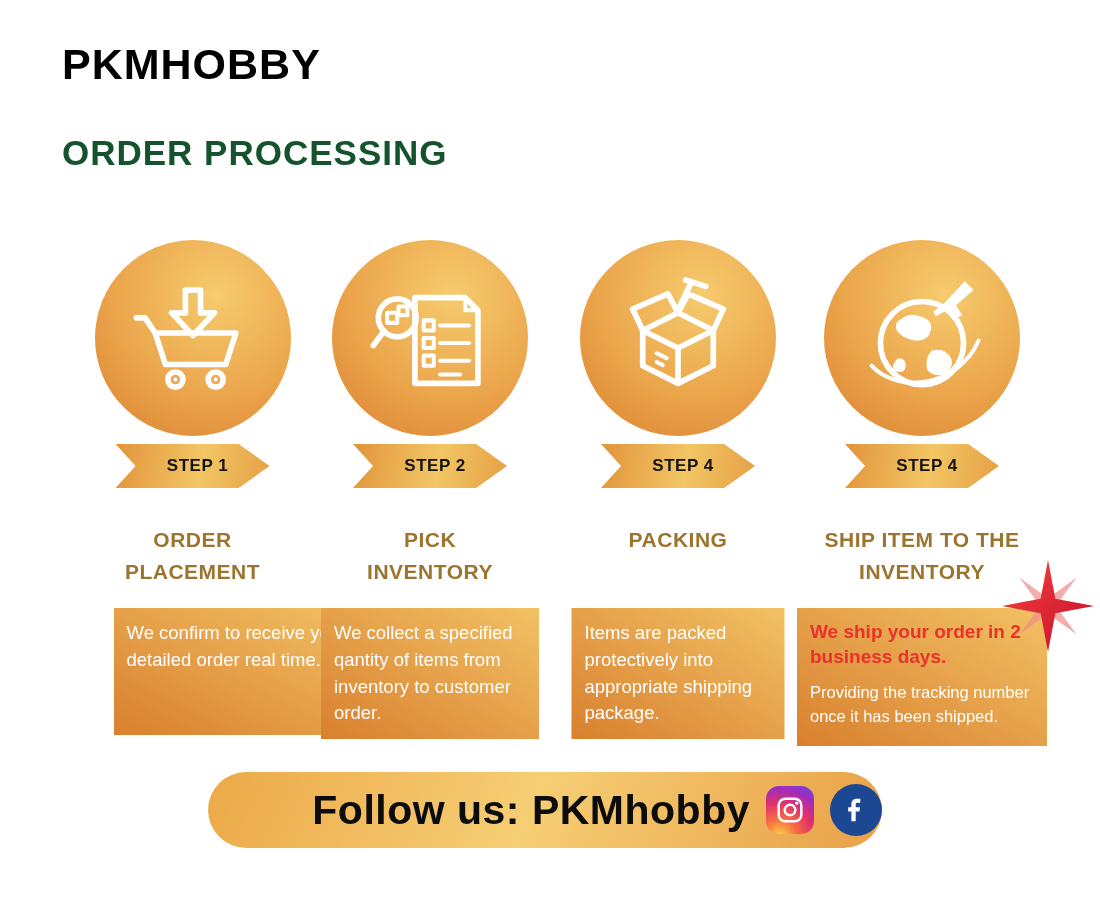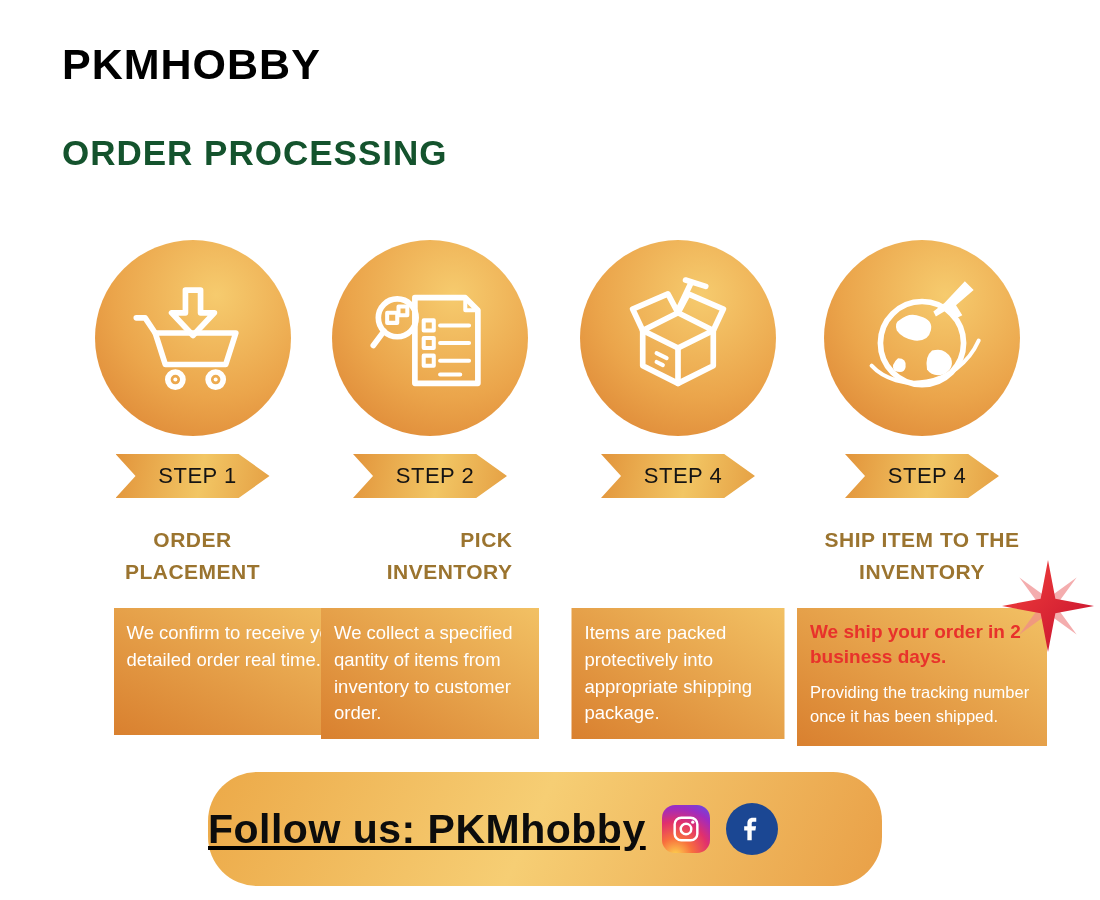--- a/index.html
+++ b/index.html
@@ -17,49 +17,49 @@
   .col2 { left:307px; width:246px; }
   .col3 { left:555px; width:246px; }
   .col4 { left:790px; width:264px; }
 
   .circle { position:absolute; top:0; left:50%; transform:translateX(-50%);
             width:196px; height:196px; border-radius:50%;
             background: radial-gradient(circle at 62% 28%, #F6CB6E 0%, #EBA54B 55%, #DA7F30 100%);
             display:flex; align-items:center; justify-content:center; }
   .circle svg { width:126px; height:126px; display:block; }
 
-  .badge { position:absolute; top:214px; left:50%; transform:translateX(-50%);
+  .badge { position:absolute; top:204px; left:50%; transform:translateX(-50%);
            width:154px; height:44px;
            background:linear-gradient(100deg,#E2943B 0%,#F2C664 55%,#E5A044 100%);
            clip-path:polygon(0 0, 80% 0, 100% 50%, 80% 100%, 0 100%, 13% 50%);
            display:flex; align-items:center; justify-content:center;
-           font-weight:400; font-size:22px; color:#141414; letter-spacing:.5px;
+           font-weight:700; font-size:17px; color:#141414; letter-spacing:.5px;
            padding-left:10px; }
 
   .step-title { position:absolute; top:284px; left:50%; transform:translateX(-50%);
                 text-align:center; font-weight:700; font-size:21px; color:#9B742F;
                 line-height:1.5; letter-spacing:.5px; }
-  .t1 { width:175px;text-align:center; } .t2 { width:165px;text-align:right; } .t3 { width:220px; } .t4 { width:205px; }
+  .t1 { width:175px;text-align:center; } .t2 { width:165px; } .t3 { width:220px; } .t4 { width:205px; }
 
   .desc { position:absolute; top:368px; left:50%; transform:translateX(-50%);
           background:linear-gradient(to top right, #D9802F 0%, #F2C164 100%);
           color:#ffffff; font-size:18.5px; line-height:1.45; padding:12px 13px; }
   .d1 { width:254px; min-height:127px;margin-left:48px; }
   .d2 { width:218px; min-height:126px; }
   .d3 { width:213px; min-height:127px; }
   .d4 { width:250px; min-height:138px; font-size:16.5px; }
   .d4 .hl { display:block; color:#E8322B; font-weight:800; font-size:19px; line-height:1.3;
             margin-bottom:12px; }
 
   .sparkle { position:absolute; left:1002px; top:560px; width:92px; height:92px; }
 
-  .follow { position:absolute; left:208px; top:772px; width:674px; height:114px;
+  .follow { position:absolute; left:208px; top:772px; width:674px; height:76px;
             border-radius:49px;
             background:linear-gradient(115deg,#ECA948 0%,#F6CE74 48%,#E9A047 100%);
-            display:flex; align-items:center; justify-content:flex-start; gap:16px;text-decoration:underline; }
+            display:flex; align-items:center; justify-content:flex-end; gap:16px; }
   .follow-label { font-size:41px; font-weight:800; color:#0c0c0c; letter-spacing:.5px; }
   .ig { width:48px; height:48px; border-radius:13px;
         background:radial-gradient(circle at 28% 105%, #FDD54F 0%, #F86F3D 28%, #E1306C 55%, #A02BBF 78%, #5B4FE9 100%);
         display:flex; align-items:center; justify-content:center; cursor:pointer; }
   .ig svg { width:34px; height:34px; }
   .fb { width:52px; height:52px; border-radius:50%; background:#1B4793;
         display:flex; align-items:center; justify-content:center; cursor:pointer; }
   .fb svg { width:34px; height:34px; }
 
   .lineart { fill:none; stroke:#ffffff; stroke-width:4.5; stroke-linecap:round; stroke-linejoin:round; }
@@ -124,20 +124,21 @@
           <path class="lineart" d="M78 44 V72 L50 86"></path>
           <path class="lineart" d="M22 44 L14 27 42 15 50 30"></path>
           <path class="lineart" d="M78 44 L86 27 58 15 50 30"></path>
           <path class="lineart" d="M50 28 L60 7"></path>
           <path class="lineart" d="M56 4 L72 9"></path>
           <path class="lineart-thin" d="M33 62 l8 4 M33 69 l5 2.5"></path>
         </svg>
       </span>
     </div>
     <div class="badge">STEP 4</div>
+    <div class="step-title t3">PACKING</div>
     <div class="desc d3">Items are packed protectively into appropriate shipping package.</div>
   </div>
 
   <div class="col col4">
     <div class="circle">
       <span>
         <svg viewBox="0 0 100 100">
           <circle class="lineart" cx="50" cy="54" r="33"></circle>
           <path class="whitefill" d="M32 36 q8 -7 17 -3 q10 3 8 11 q-2 9 -13 8 q-10 -2 -14 -8 q-2 -6 2 -8 Z"></path>
           <path class="whitefill" d="M58 60 q10 -3 15 6 q3 8 -6 13 q-9 2 -13 -4 q-2 -10 4 -15 Z"></path>

